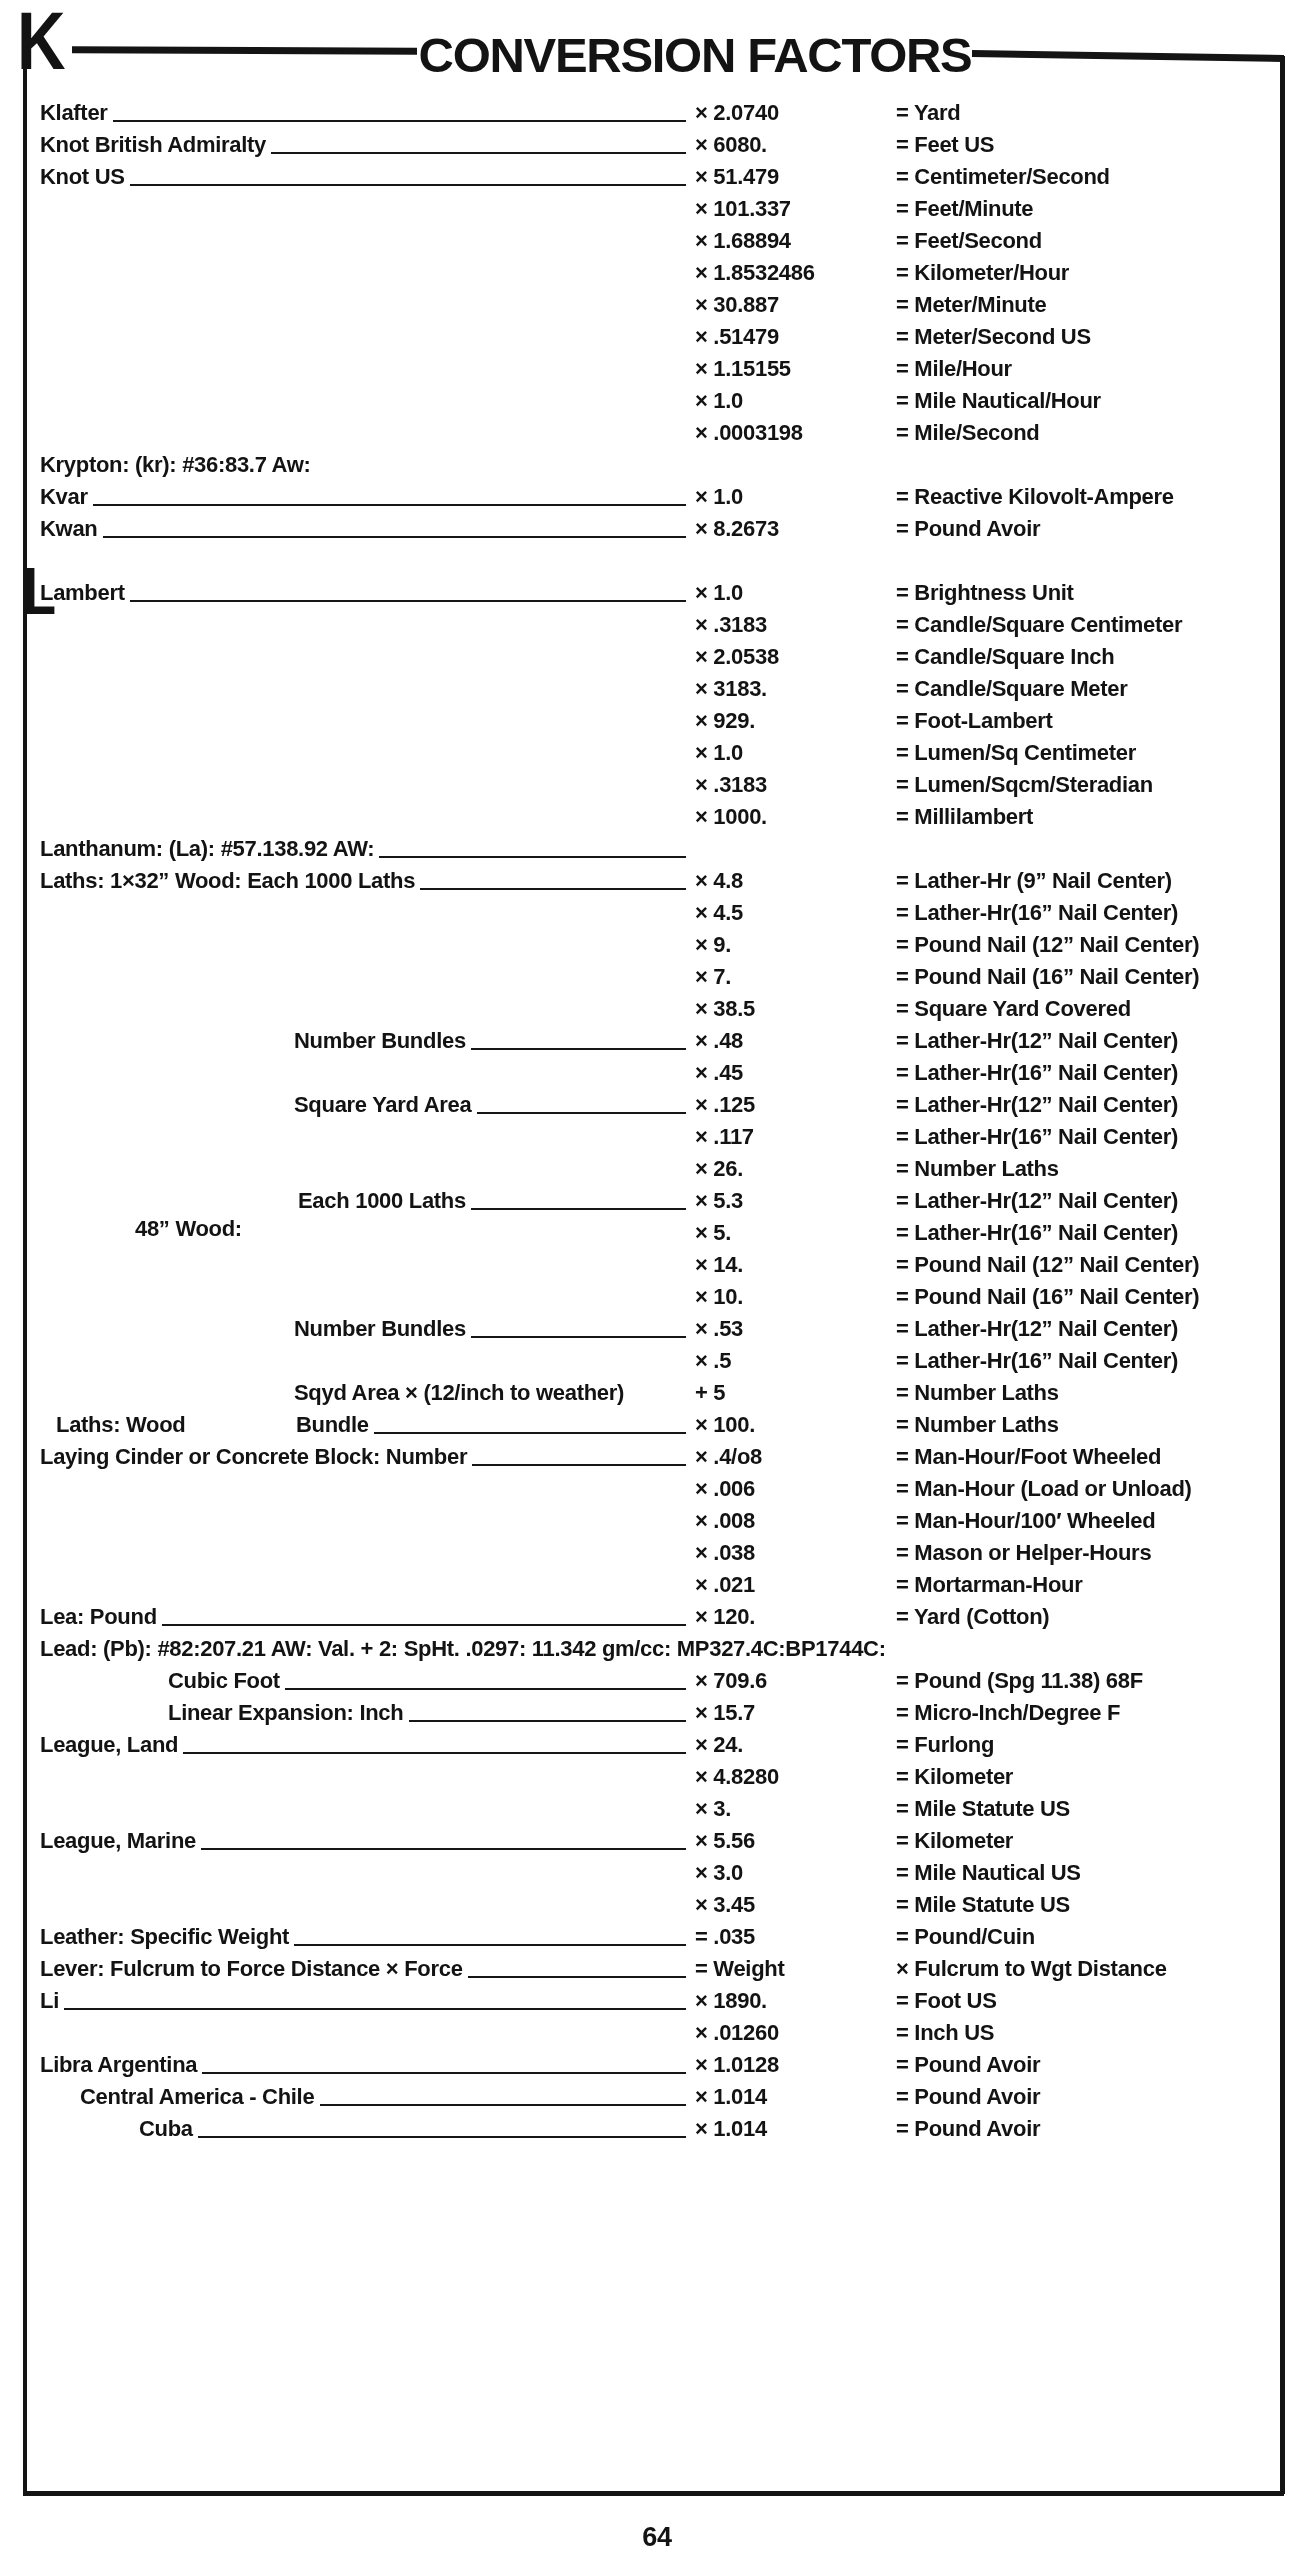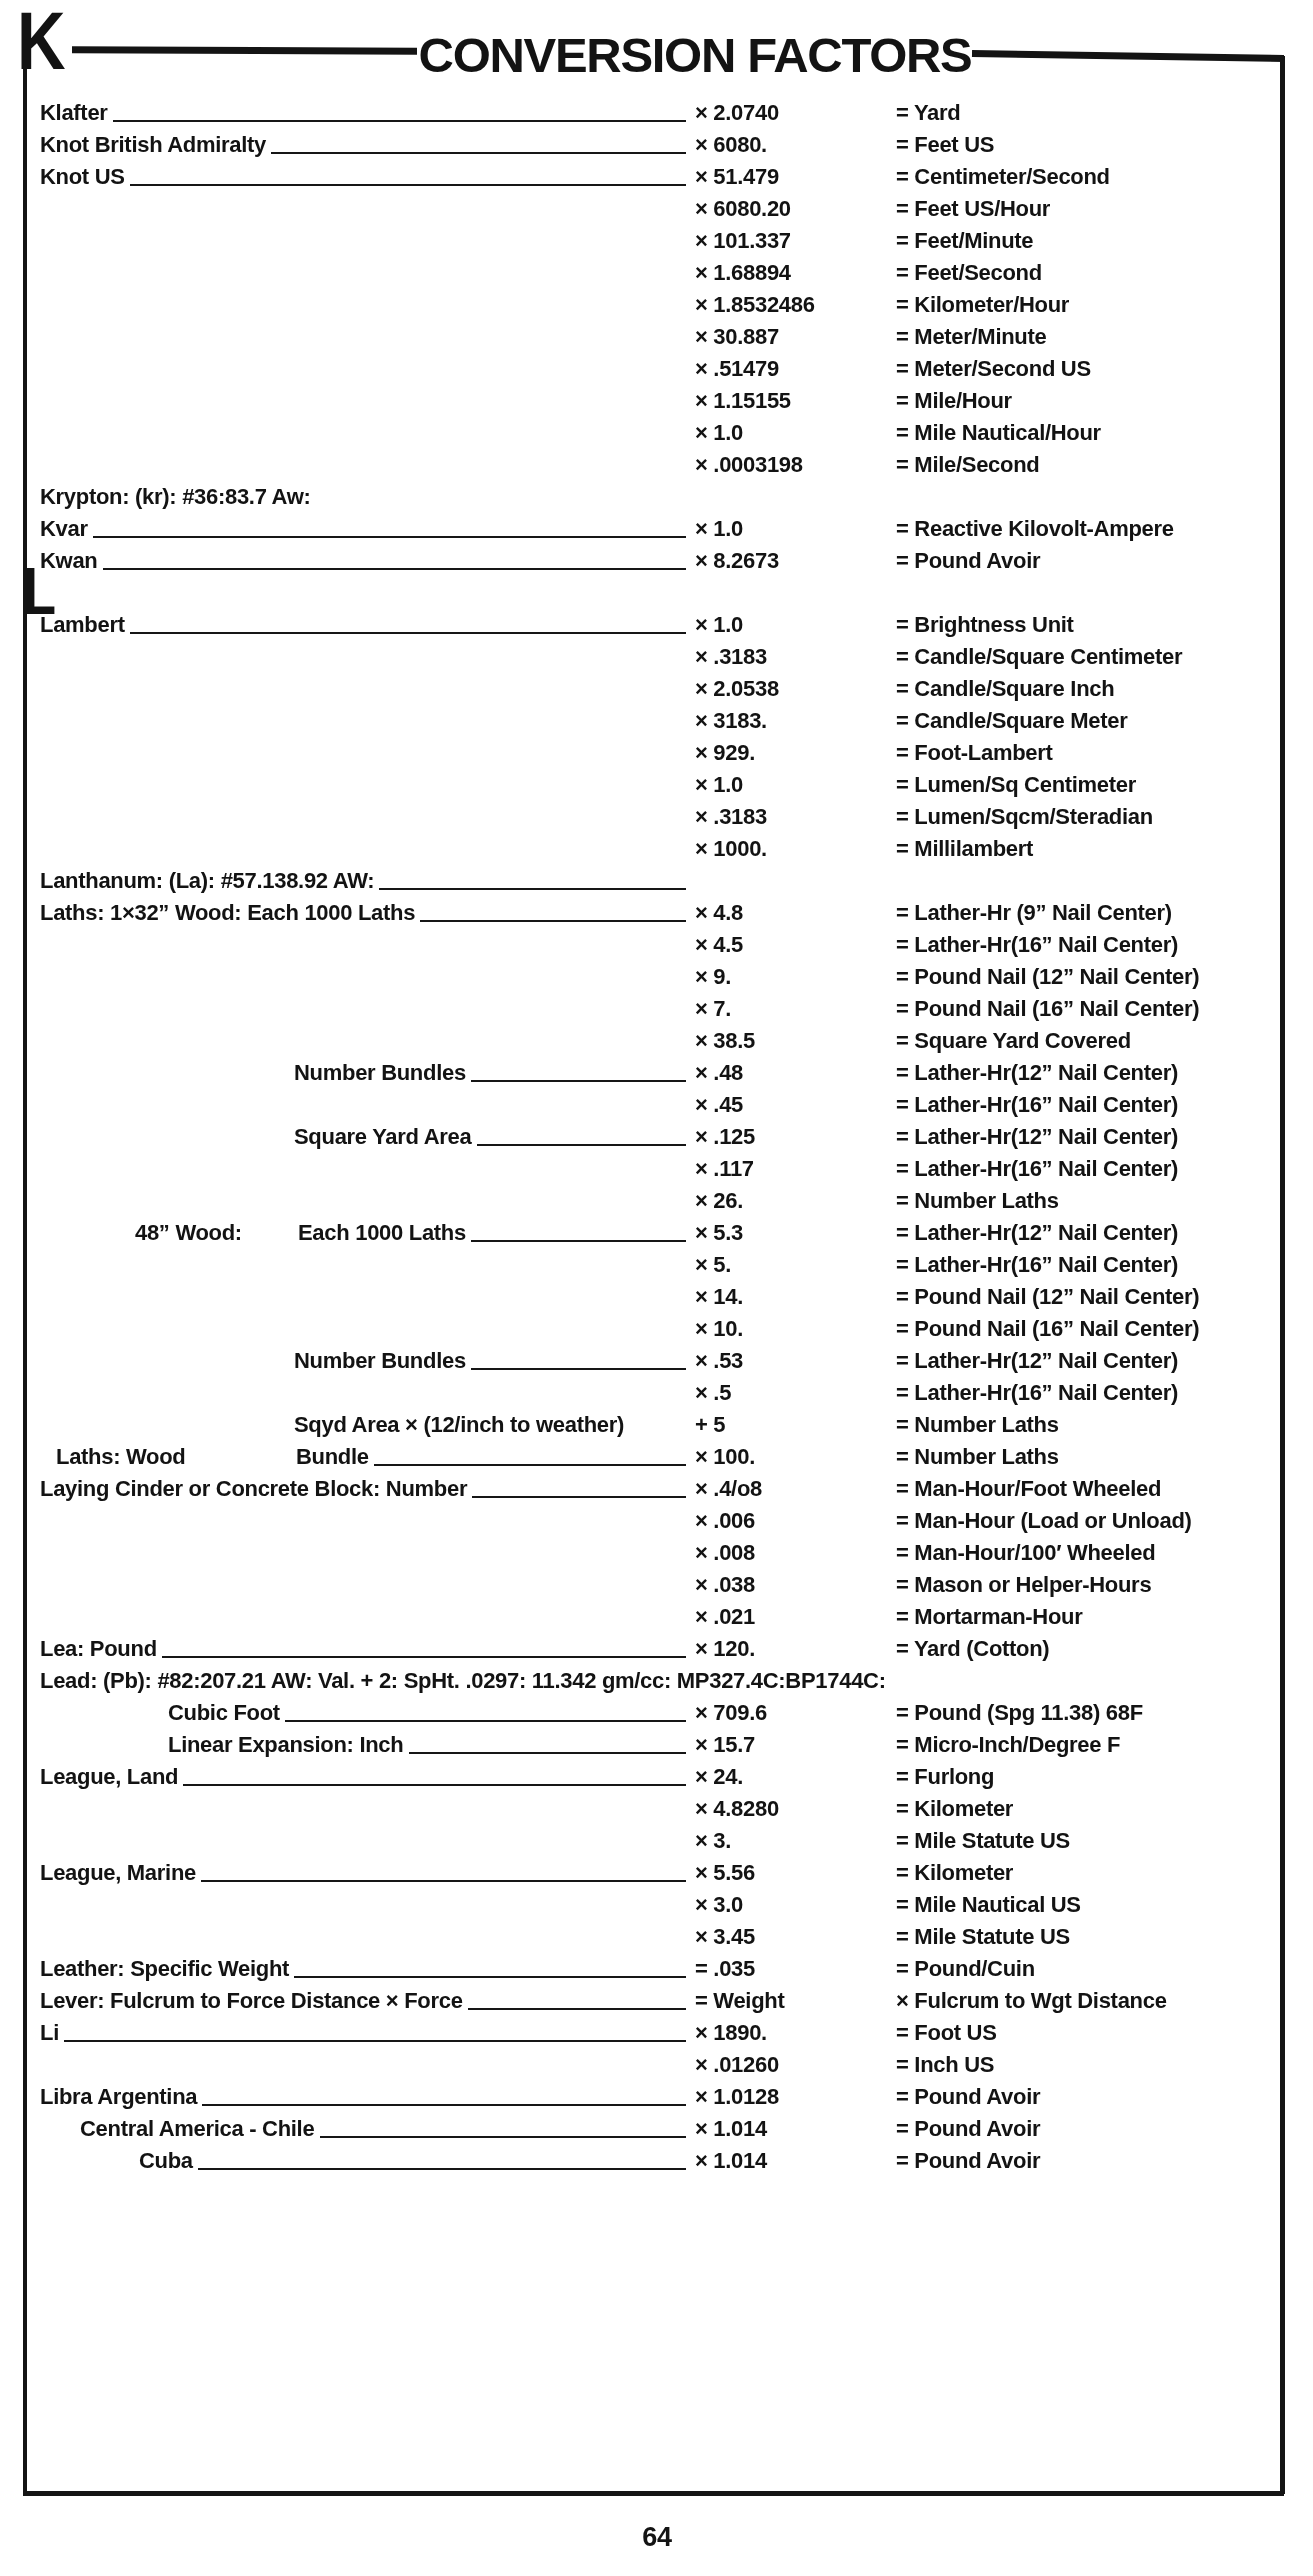--- a/index.html
+++ b/index.html
@@ -81,28 +81,20 @@
         <span class="ldr"></span>
       </span>
       <span class="factor">× 51.479</span>
       <span class="result">= Centimeter/Second</span>
     </div>
     <div class="row">
       <span class="lead">
         <span class="lbl"></span>
         <span class="spacer"></span>
       </span>
-      <span class="factor">× 6080.20</span>
-      <span class="result">= Feet US/Hour</span>
-    </div>
-    <div class="row">
-      <span class="lead">
-        <span class="lbl"></span>
-        <span class="spacer"></span>
-      </span>
       <span class="factor">× 101.337</span>
       <span class="result">= Feet/Minute</span>
     </div>
     <div class="row">
       <span class="lead">
         <span class="lbl"></span>
         <span class="spacer"></span>
       </span>
       <span class="factor">× 1.68894</span>
       <span class="result">= Feet/Second</span>
@@ -331,21 +323,21 @@
     </div>
     <div class="row">
       <span class="lead">
         <span class="lbl"></span>
         <span class="spacer"></span>
       </span>
       <span class="factor">× 26.</span>
       <span class="result">= Number Laths</span>
     </div>
     <div class="row">
-      <span class="prelbl" style="left: 135px;">48” Wood:</span>
+      <span class="prelbl" style="left: 135px; margin-top: 28px;">48” Wood:</span>
       <span class="lead">
         <span class="lbl" style="margin-left: 258px;">Each 1000 Laths</span>
         <span class="ldr"></span>
       </span>
       <span class="factor">× 5.3</span>
       <span class="result">= Lather-Hr(12” Nail Center)</span>
     </div>
     <div class="row">
       <span class="lead">
         <span class="lbl"></span>

